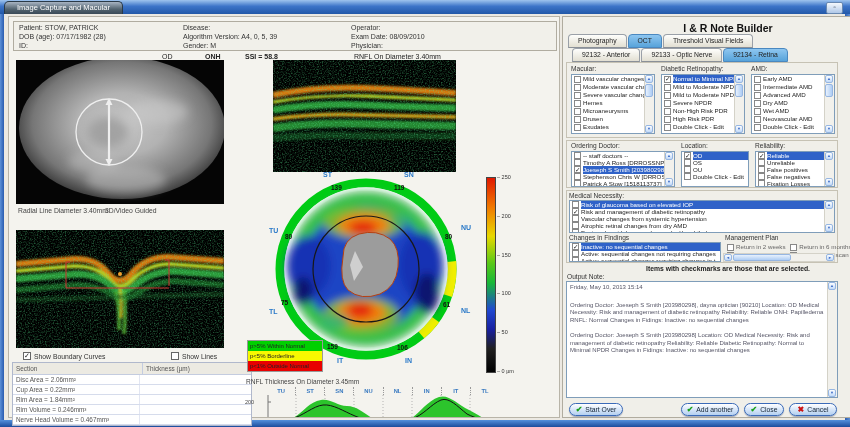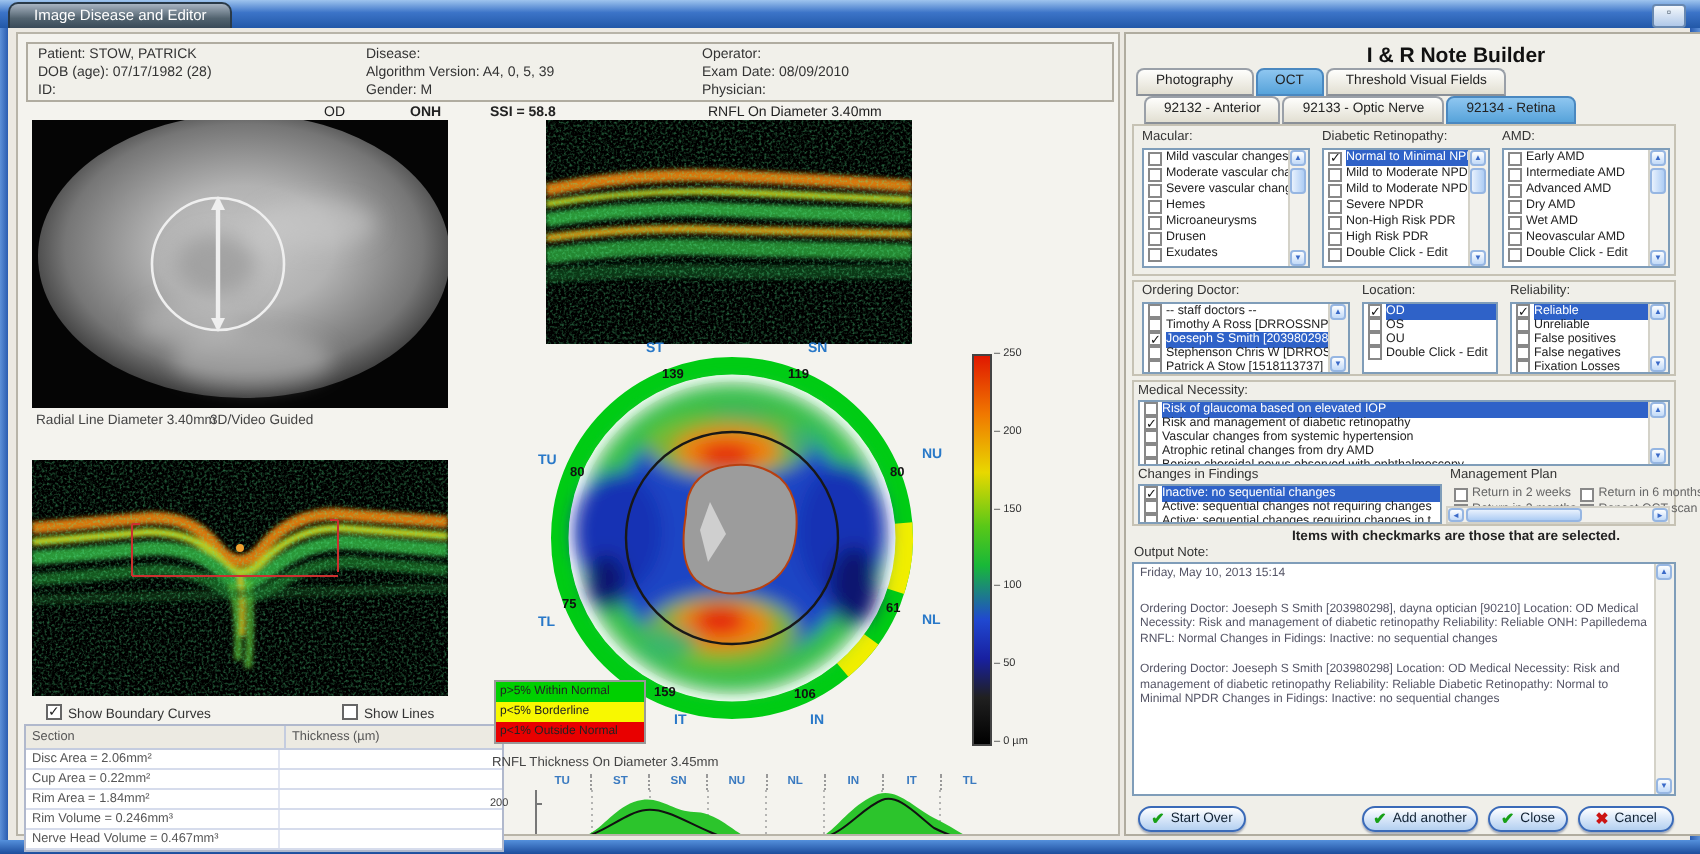--- a/index.html
+++ b/index.html
@@ -90,21 +90,21 @@
 </style>
 </head>
 <body>
 
 <div id="app">
 
   <div class="frame-top"></div>
   <div class="frame-left"></div>
   <div class="frame-right"></div>
   <div class="frame-bottom"></div>
-  <div class="title-tab"><span>Image Disease and Editor</span></div>
+  <div class="title-tab"><span>Image Capture and Macular</span></div>
   <div class="win-btn">▫</div>
 
   <div class="content">
 
     <div class="left-panel">
 
       <div class="pinfo">
         <div class="col c1">
           <span>Patient: STOW, PATRICK</span>
           <span>DOB (age): 07/17/1982 (28)</span>

